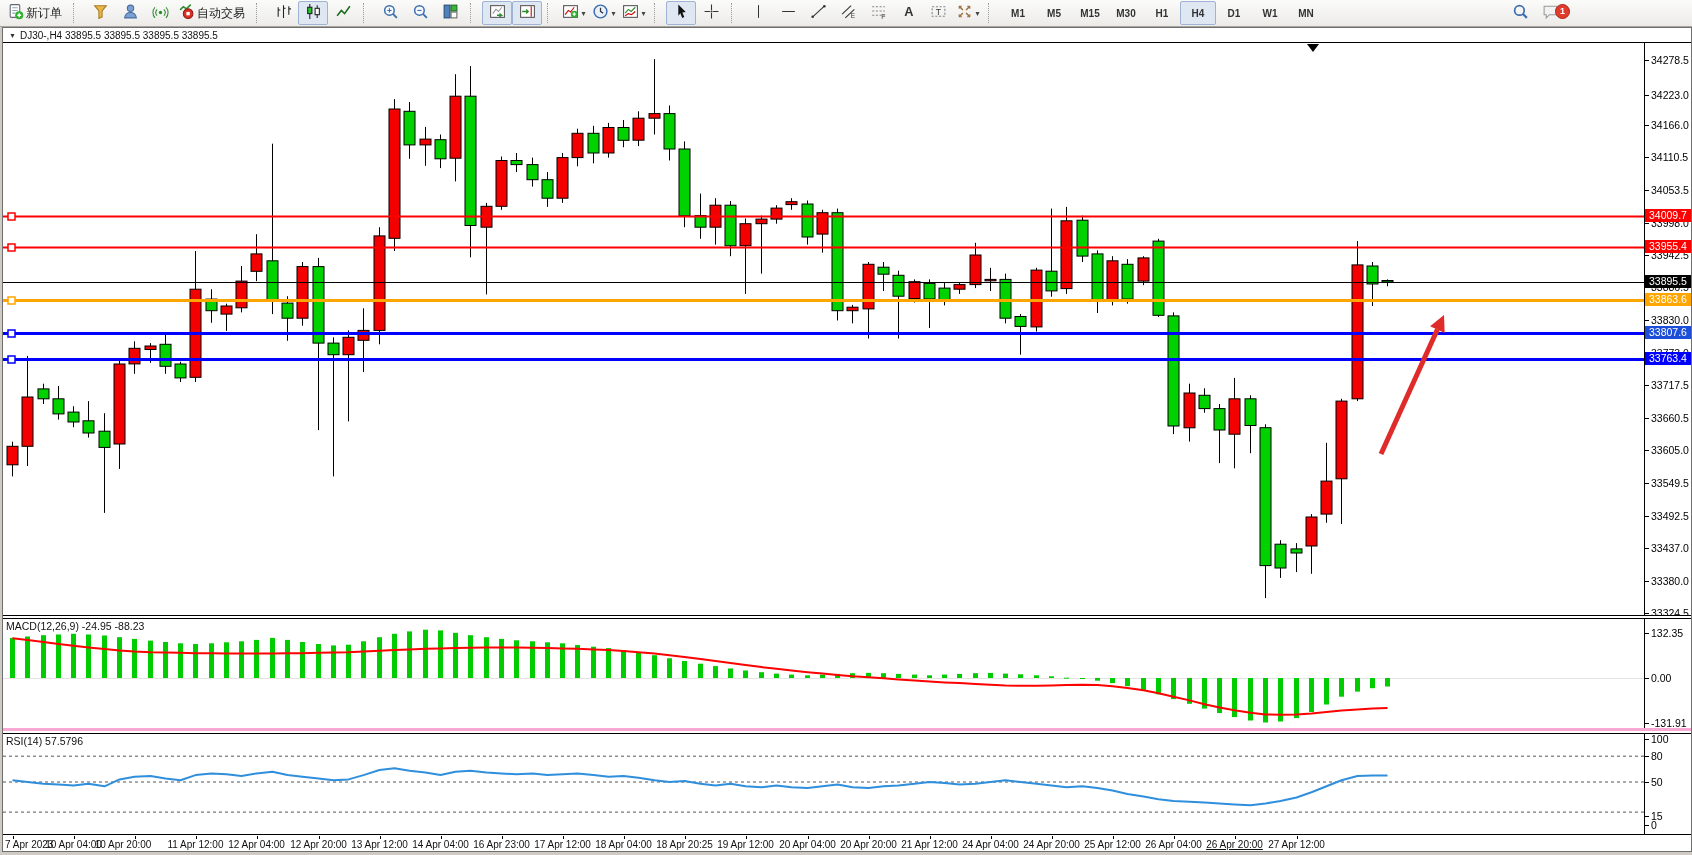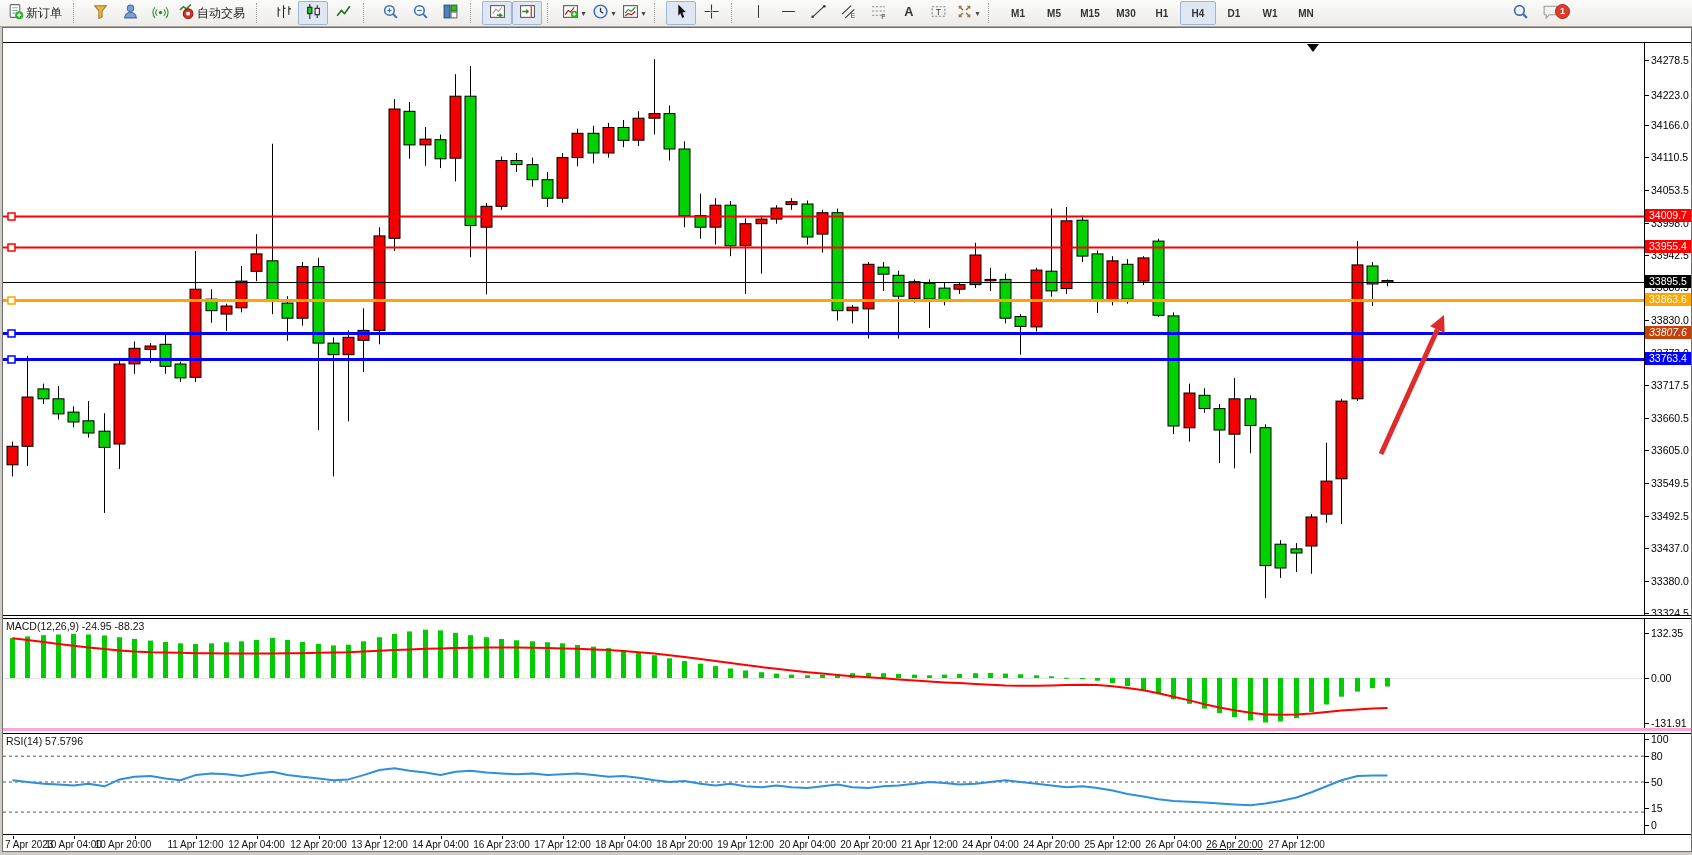--- a/index.html
+++ b/index.html
@@ -273,20 +273,24 @@
       </div>
       <div class="tb-btn" style="position: relative;">
         <span><svg width="17" height="17" viewBox="0 0 16 16" fill="none">
             <path d="M2 3h12v8H7l-3 3v-3H2z" fill="#f2f2f2" stroke="#999"></path>
           </svg></span>
         <span class="badge">1</span>
       </div>
     </div>
 
   <div id="chartwin">
+    <div id="titlebar">
+      <span class="tri">▼</span>
+      <span>DJ30-,H4  33895.5 33895.5 33895.5 33895.5</span>
+    </div>
 
     <div class="row" id="row-main">
       <div class="plot" id="plot-main">
           <svg id="svg-main" width="1641" height="572">
             <g>
               <line x1="9.5" y1="398.6" x2="9.5" y2="433.4" stroke="#000000"></line>
               <rect x="4" y="403.3" width="11" height="18.5" fill="#f40000" stroke="#000"></rect>
               <line x1="24.5" y1="312.9" x2="24.5" y2="423.0" stroke="#000000"></line>
               <rect x="19" y="354.0" width="11" height="49.3" fill="#f40000" stroke="#000"></rect>
               <line x1="40.5" y1="340.7" x2="40.5" y2="361.0" stroke="#000000"></line>
@@ -566,21 +570,21 @@
             <span>33380.0</span>
           </div>
           <div class="tick" style="top: 564px; text-align: center;">
             <span class="dash"></span>
             <span>33324.5</span>
           </div>
           <div class="linelabel" style="top: 232px; background: rgb(0, 0, 0);">33895.5</div>
           <div class="linelabel" style="top: 166px; background: rgb(255, 0, 0);">34009.7</div>
           <div class="linelabel" style="top: 197px; background: rgb(255, 0, 0);">33955.4</div>
           <div class="linelabel" style="top: 250px; background: rgb(255, 165, 0);">33863.6</div>
-          <div class="linelabel" style="top: 283px; background: #c2410c; font-style: italic;">33807.6</div>
+          <div class="linelabel" style="top: 283px; background: #1d4ed8;">33807.6</div>
           <div class="linelabel" style="top: 309px; background: rgb(0, 0, 255);">33763.4</div>
         </div>
     </div>
 
     <div class="row" id="row-macd">
       <div class="plot" id="plot-macd">
         <svg id="svg-macd" width="1641" height="111">
             <line x1="0" y1="59.5" x2="1641" y2="59.5" stroke="#e4e4e4"></line>
             <g>
               <rect x="7" y="18.9" width="5" height="40.1" fill="#00cc00"></rect>
@@ -711,21 +715,21 @@
             <span>100</span>
           </div>
           <div class="tick" style="top: 16px;">
             <span class="dash"></span>
             <span>80</span>
           </div>
           <div class="tick" style="top: 42px;">
             <span class="dash"></span>
             <span>50</span>
           </div>
-          <div class="tick" style="top: 68px;">
+          <div class="tick" style="top: 76px;">
             <span class="dash"></span>
             <span>15</span>
           </div>
           <div class="tick" style="top: 85px;">
             <span class="dash"></span>
             <span>0</span>
           </div>
         </div>
     </div>
 
@@ -747,21 +751,21 @@
           <div class="tlab" style="left: 376.5px;">13 Apr 12:00</div>
           <div class="ttick" style="left: 437.5px;"></div>
           <div class="tlab" style="left: 437.5px;">14 Apr 04:00</div>
           <div class="ttick" style="left: 498.5px;"></div>
           <div class="tlab" style="left: 498.5px;">16 Apr 23:00</div>
           <div class="ttick" style="left: 559.5px;"></div>
           <div class="tlab" style="left: 559.5px;">17 Apr 12:00</div>
           <div class="ttick" style="left: 620.5px;"></div>
           <div class="tlab" style="left: 620.5px;">18 Apr 04:00</div>
           <div class="ttick" style="left: 681.5px;"></div>
-          <div class="tlab" style="left: 681.5px;">18 Apr 20:00</div>
+          <div class="tlab" style="left: 681.5px;">18 Apr 20:25</div>
           <div class="ttick" style="left: 742.5px;"></div>
           <div class="tlab" style="left: 742.5px;">19 Apr 12:00</div>
           <div class="ttick" style="left: 804.5px;"></div>
           <div class="tlab" style="left: 804.5px;">20 Apr 04:00</div>
           <div class="ttick" style="left: 865.5px;"></div>
           <div class="tlab" style="left: 865.5px;">20 Apr 20:00</div>
           <div class="ttick" style="left: 926.5px;"></div>
           <div class="tlab" style="left: 926.5px;">21 Apr 12:00</div>
           <div class="ttick" style="left: 987.5px;"></div>
           <div class="tlab" style="left: 987.5px;">24 Apr 04:00</div>

